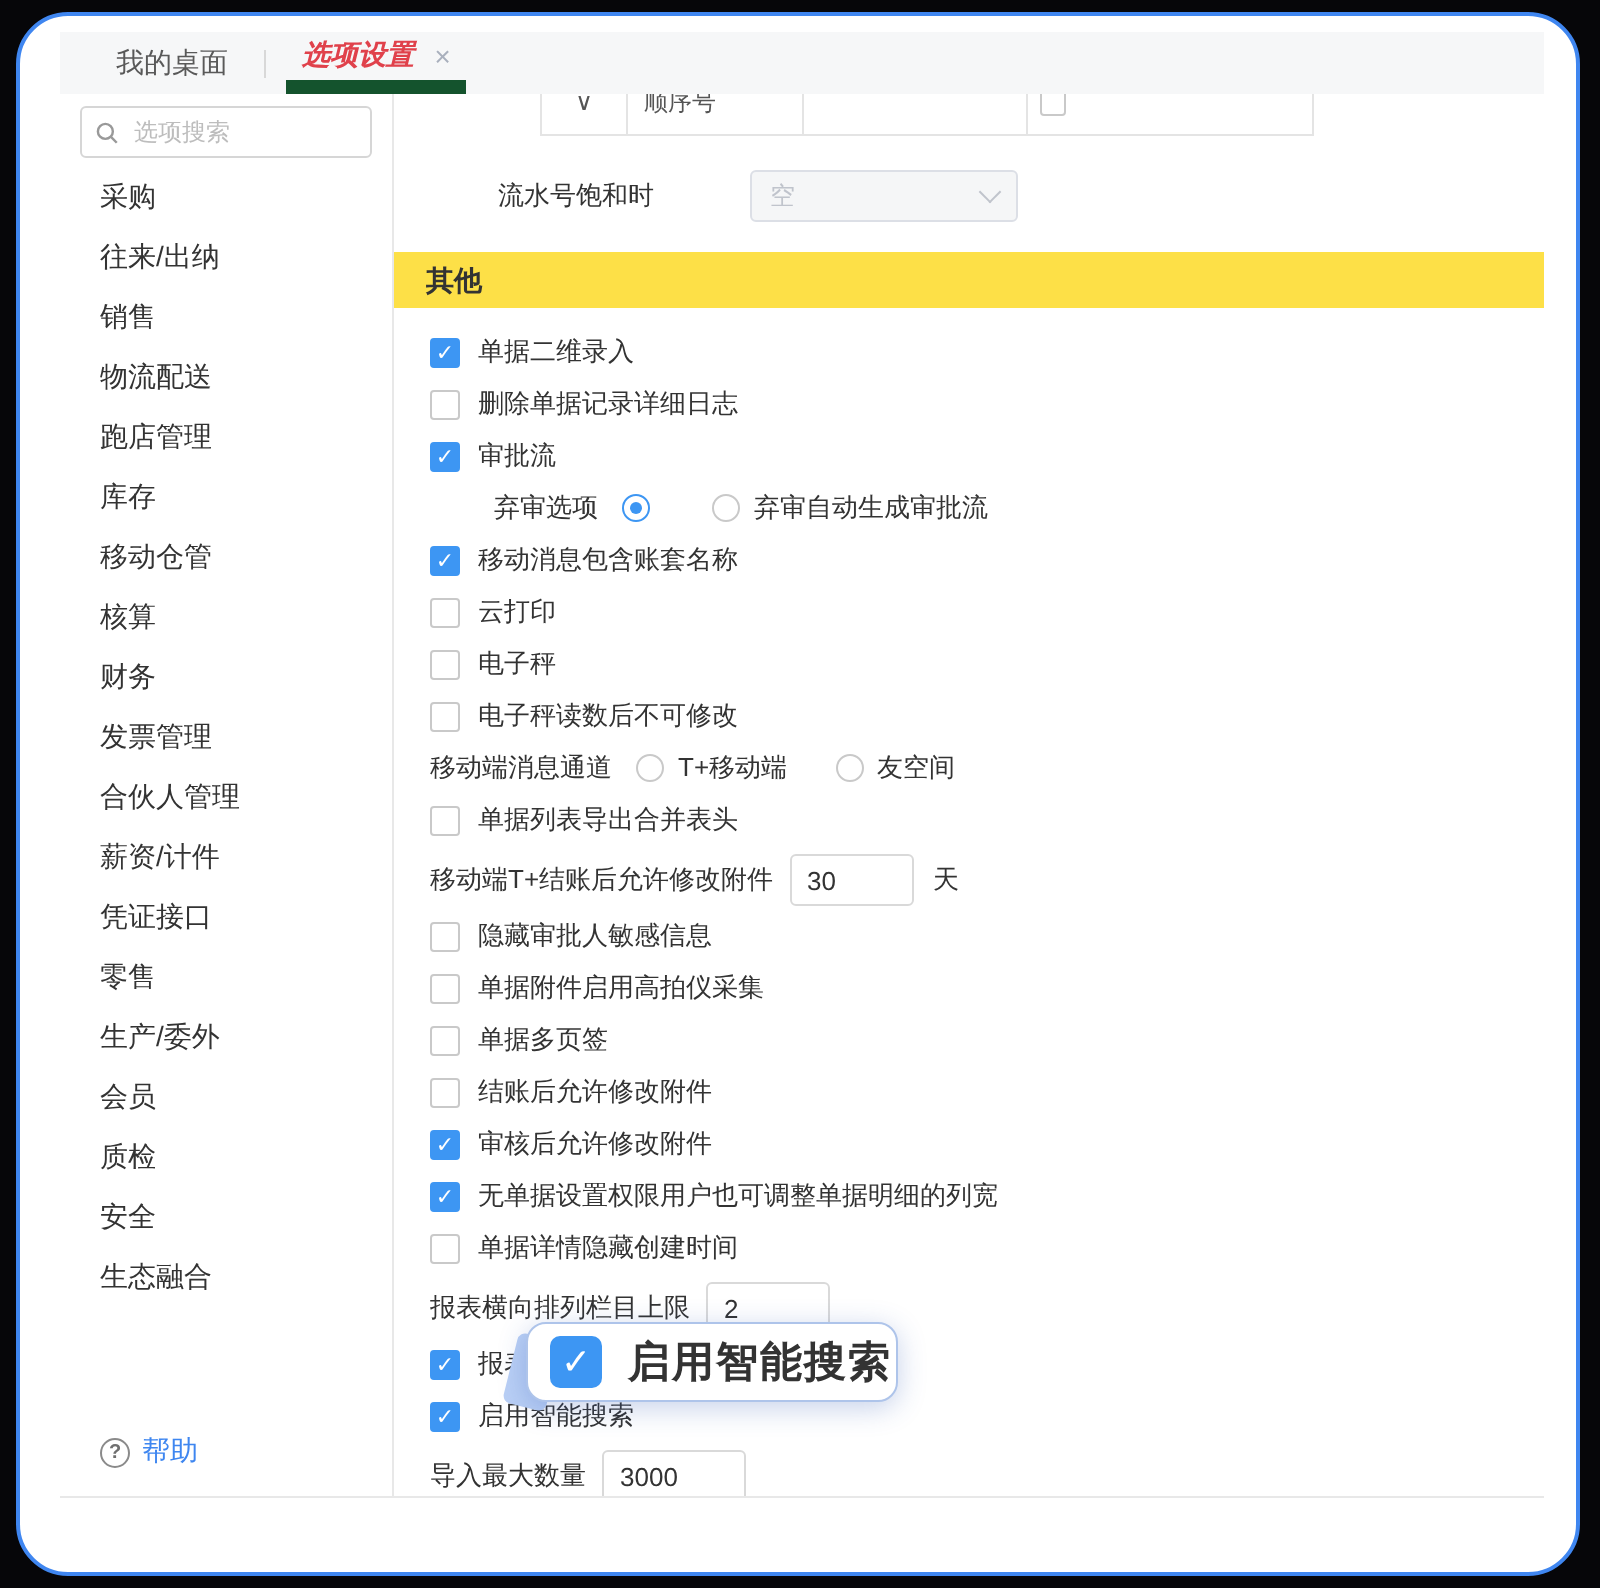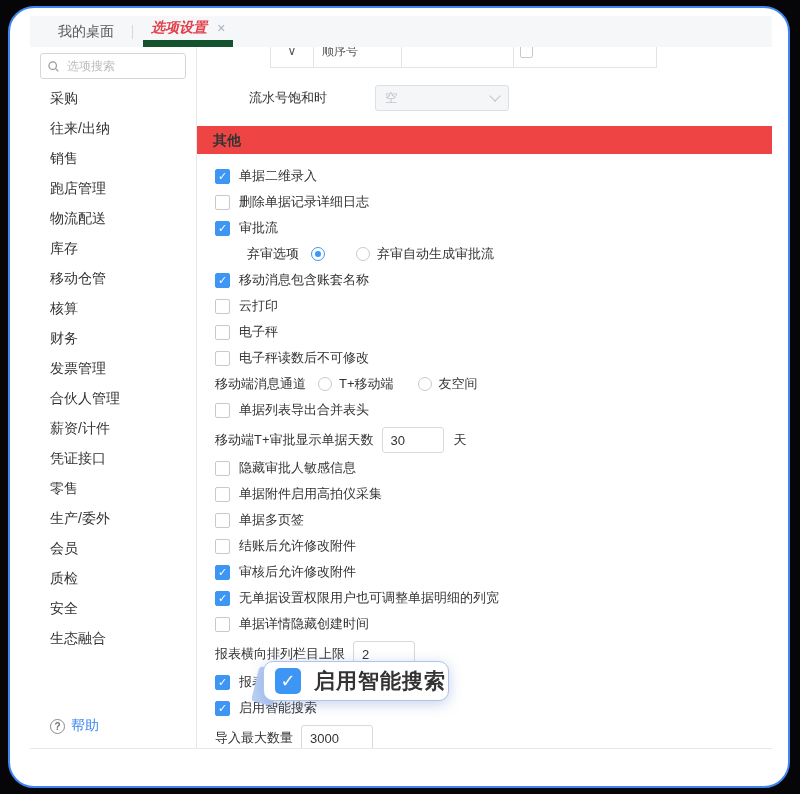--- a/index.html
+++ b/index.html
@@ -44,21 +44,21 @@
     font-size:12px;color:#555;overflow:hidden;}
   .pcell:first-child{border-left:1px solid #e4e4e4;justify-content:center;}
 
   .sat-row{margin:17px 0 0 52px;display:flex;align-items:center;font-size:13px;color:#333;gap:32px;}
   .select{width:114px;height:24px;background:#f5f6f7;border:1px solid #dcdfe6;border-radius:3px;
     color:#c0c4cc;font-size:12.5px;display:flex;align-items:center;justify-content:space-between;
     padding:0 9px;margin-left:16px;}
   .chev{width:7px;height:7px;border-right:1.4px solid #c0c4cc;border-bottom:1.4px solid #c0c4cc;
     transform:rotate(45deg);margin-top:-4px;}
 
-  .section-header{margin-top:15px;height:28px;background:#ef4444;font-size:14px;font-weight:bold;
+  .section-header{margin-top:15px;height:28px;background:#fde047;font-size:14px;font-weight:bold;
     color:#333;line-height:28px;padding-left:16px;}
 
   .rows{padding:13px 0 0 18px;}
   .row{display:flex;align-items:center;margin-bottom:8px;min-height:16px;font-size:13px;color:#333;}
   .row.indent{padding-left:32px;}
   .row.input-row{min-height:26px;margin-bottom:6px;}
   .cb{width:15px;height:15px;border:1px solid #c9c9c9;border-radius:2px;margin-right:9px;background:#fff;
     display:flex;align-items:center;justify-content:center;box-sizing:border-box;flex:none;cursor:pointer;}
   .cb.on{background:#3d96f3;border-color:#3d96f3;color:#fff;font-size:11px;font-weight:bold;}
   .radio{width:14px;height:14px;border-radius:50%;border:1px solid #c9c9c9;margin-right:7px;
@@ -105,22 +105,22 @@
           <svg width="13" height="13" viewBox="0 0 16 16">
             <circle cx="7" cy="7" r="4.6" fill="none" stroke="#999" stroke-width="1.5"></circle>
             <line x1="10.6" y1="10.6" x2="14" y2="14" stroke="#999" stroke-width="1.5"></line>
           </svg>
           <input type="text" placeholder="选项搜索" style="">
         </div>
         <div class="side-nav">
             <div class="side-item">采购</div>
             <div class="side-item">往来/出纳</div>
             <div class="side-item">销售</div>
+            <div class="side-item">物流配送</div>
             <div class="side-item">跑店管理</div>
-            <div class="side-item">物流配送</div>
             <div class="side-item">库存</div>
             <div class="side-item">移动仓管</div>
             <div class="side-item">核算</div>
             <div class="side-item">财务</div>
             <div class="side-item">发票管理</div>
             <div class="side-item">合伙人管理</div>
             <div class="side-item">薪资/计件</div>
             <div class="side-item">凭证接口</div>
             <div class="side-item">零售</div>
             <div class="side-item">生产/委外</div>
@@ -205,21 +205,21 @@
               <span class="opt">
                 <span class="radio"></span>
                 <span>友空间</span>
               </span>
             </div>
             <div class="row">
               <span class="cb"></span>
               <span>单据列表导出合并表头</span>
             </div>
             <div class="row input-row">
-              <span>移动端T+审批显示单据天数</span>
+              <span>移动端T+结账后允许修改附件</span>
               <input class="ibox" value="30" style="width: 44px;">
               <span class="suffix">天</span>
             </div>
             <div class="row">
               <span class="cb"></span>
               <span>隐藏审批人敏感信息</span>
             </div>
             <div class="row">
               <span class="cb"></span>
               <span>单据附件启用高拍仪采集</span>

